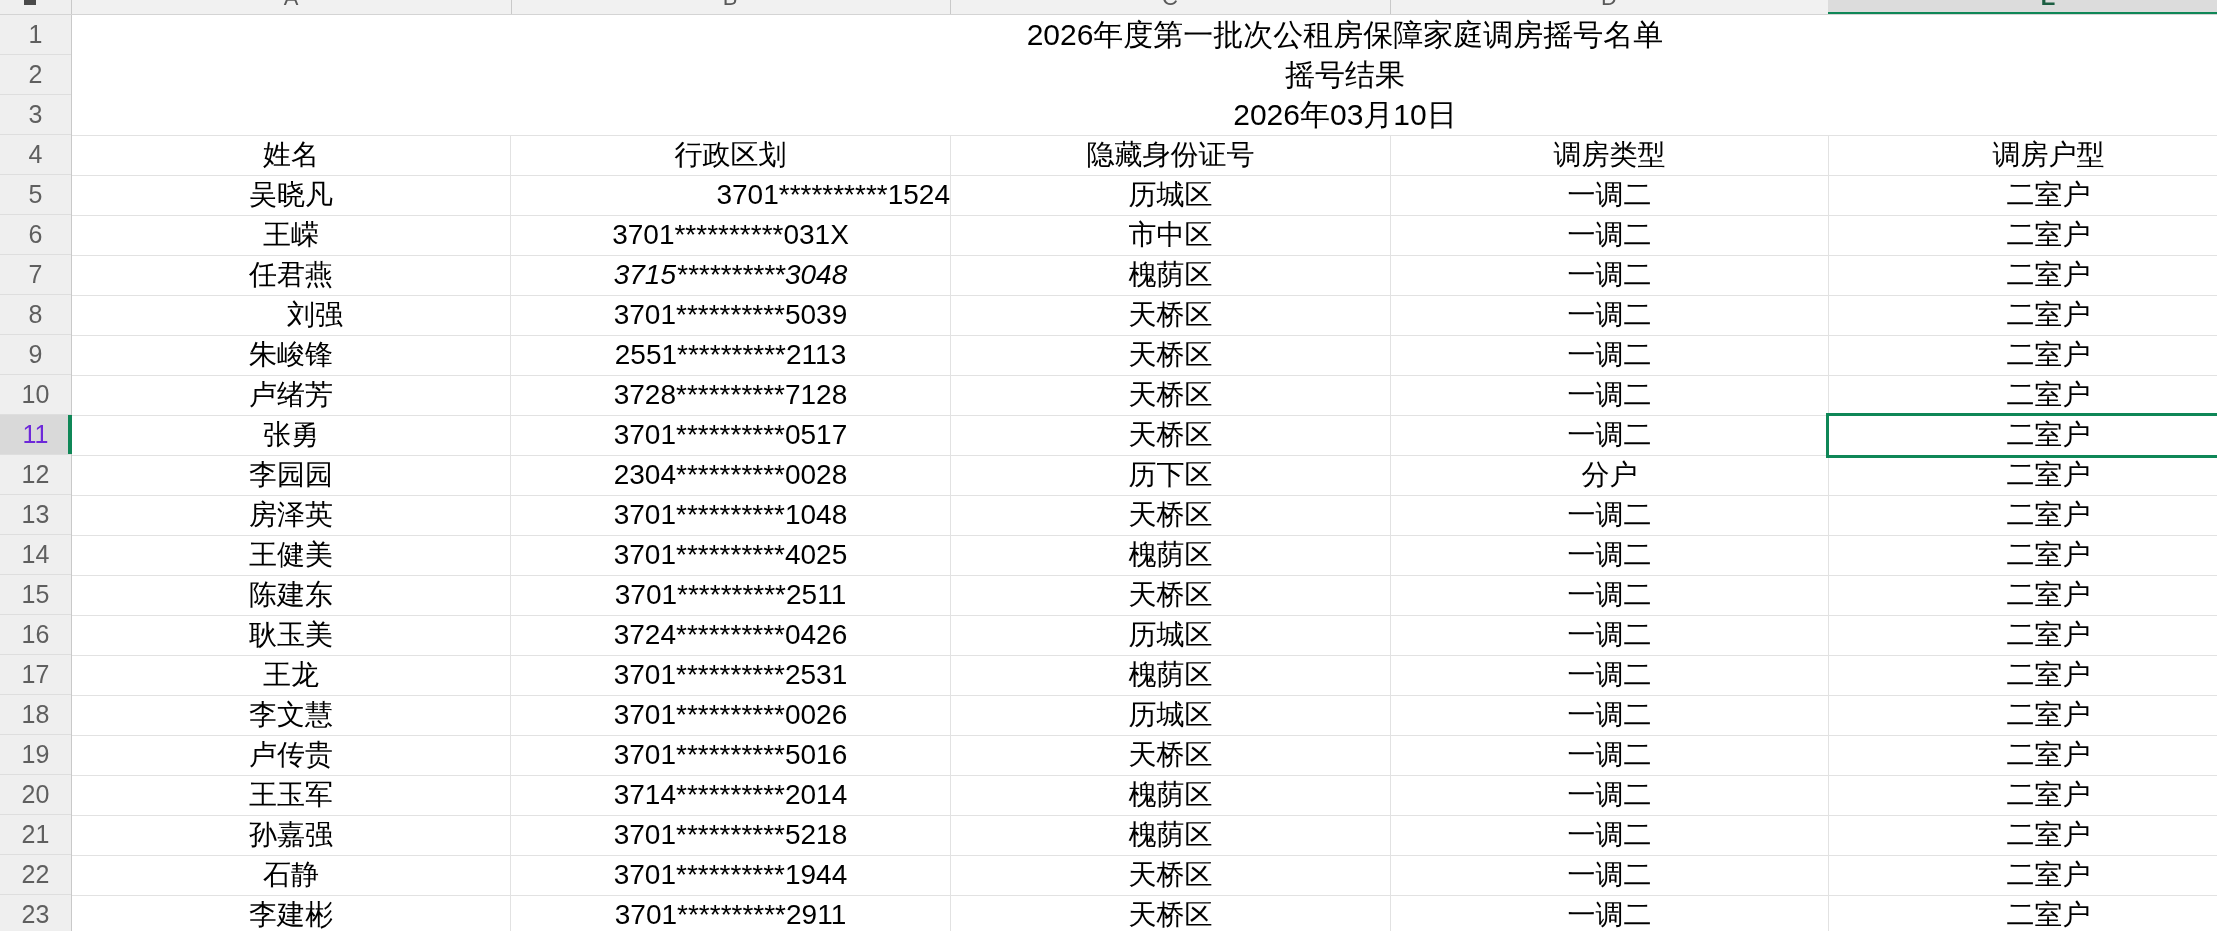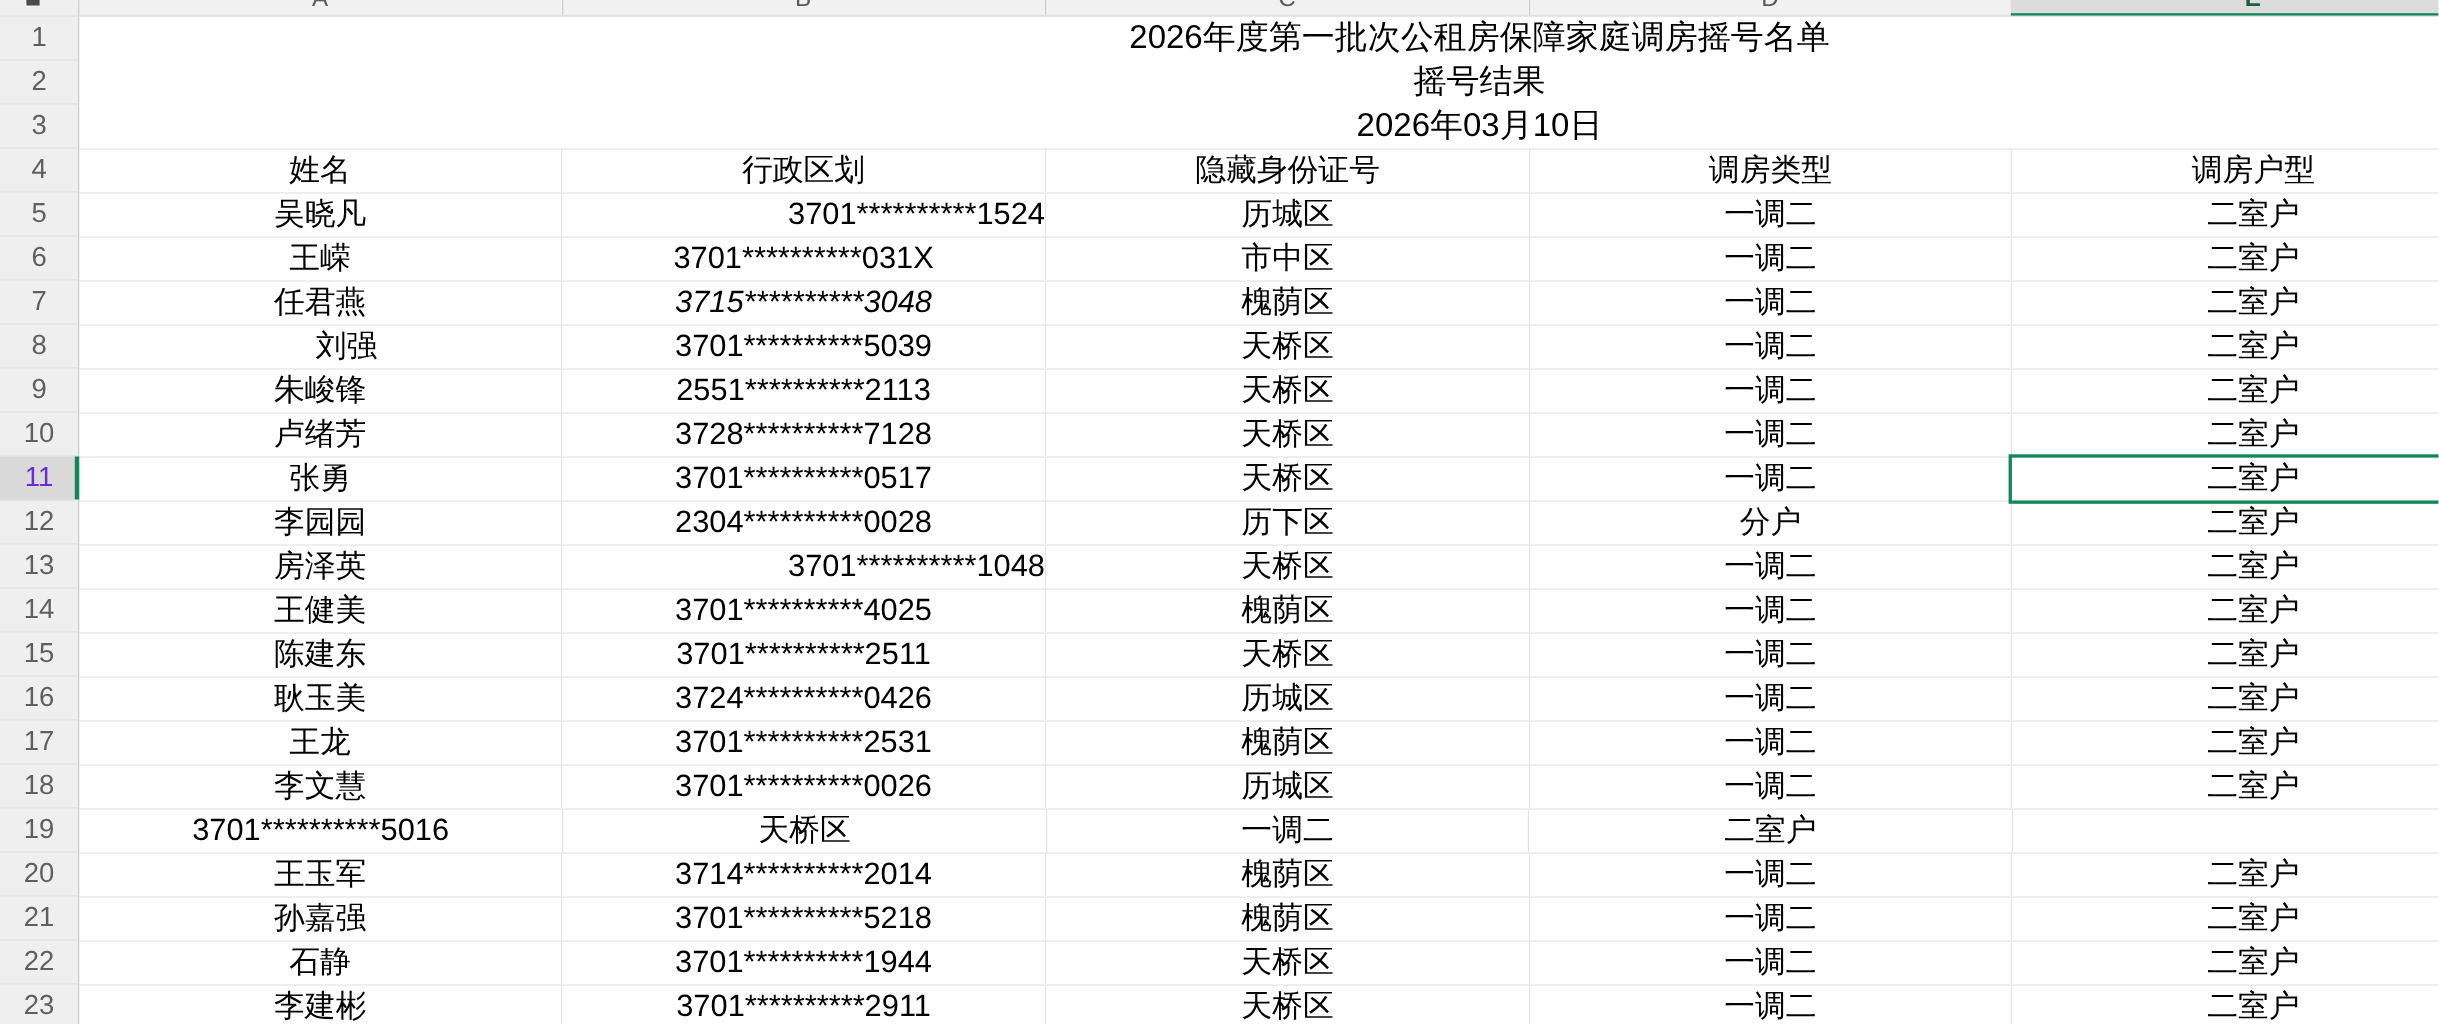--- a/index.html
+++ b/index.html
@@ -171,21 +171,21 @@
       </div>
       <div class="grid-row">
         <div class="gcell" style="width: 439px;">李园园</div>
         <div class="gcell" style="width: 440px;">2304**********0028</div>
         <div class="gcell" style="width: 440px;">历下区</div>
         <div class="gcell" style="width: 438px;">分户</div>
         <div class="gcell" style="width: 440px;">二室户</div>
       </div>
       <div class="grid-row">
         <div class="gcell" style="width: 439px;">房泽英</div>
-        <div class="gcell" style="width: 440px; text-align: right;">3701**********1048</div>
+        <div class="gcell" style="width: 440px;">3701**********1048</div>
         <div class="gcell" style="width: 440px;">天桥区</div>
         <div class="gcell" style="width: 438px;">一调二</div>
         <div class="gcell" style="width: 440px;">二室户</div>
       </div>
       <div class="grid-row">
         <div class="gcell" style="width: 439px;">王健美</div>
         <div class="gcell" style="width: 440px;">3701**********4025</div>
         <div class="gcell" style="width: 440px;">槐荫区</div>
         <div class="gcell" style="width: 438px;">一调二</div>
         <div class="gcell" style="width: 440px;">二室户</div>
@@ -212,20 +212,21 @@
         <div class="gcell" style="width: 440px;">二室户</div>
       </div>
       <div class="grid-row">
         <div class="gcell" style="width: 439px;">李文慧</div>
         <div class="gcell" style="width: 440px;">3701**********0026</div>
         <div class="gcell" style="width: 440px;">历城区</div>
         <div class="gcell" style="width: 438px;">一调二</div>
         <div class="gcell" style="width: 440px;">二室户</div>
       </div>
       <div class="grid-row">
+        <div class="gcell" style="width: 439px;">卢传贵</div>
         <div class="gcell" style="width: 440px;">3701**********5016</div>
         <div class="gcell" style="width: 440px;">天桥区</div>
         <div class="gcell" style="width: 438px;">一调二</div>
         <div class="gcell" style="width: 440px;">二室户</div>
       </div>
       <div class="grid-row">
         <div class="gcell" style="width: 439px;">王玉军</div>
         <div class="gcell" style="width: 440px;">3714**********2014</div>
         <div class="gcell" style="width: 440px;">槐荫区</div>
         <div class="gcell" style="width: 438px;">一调二</div>

